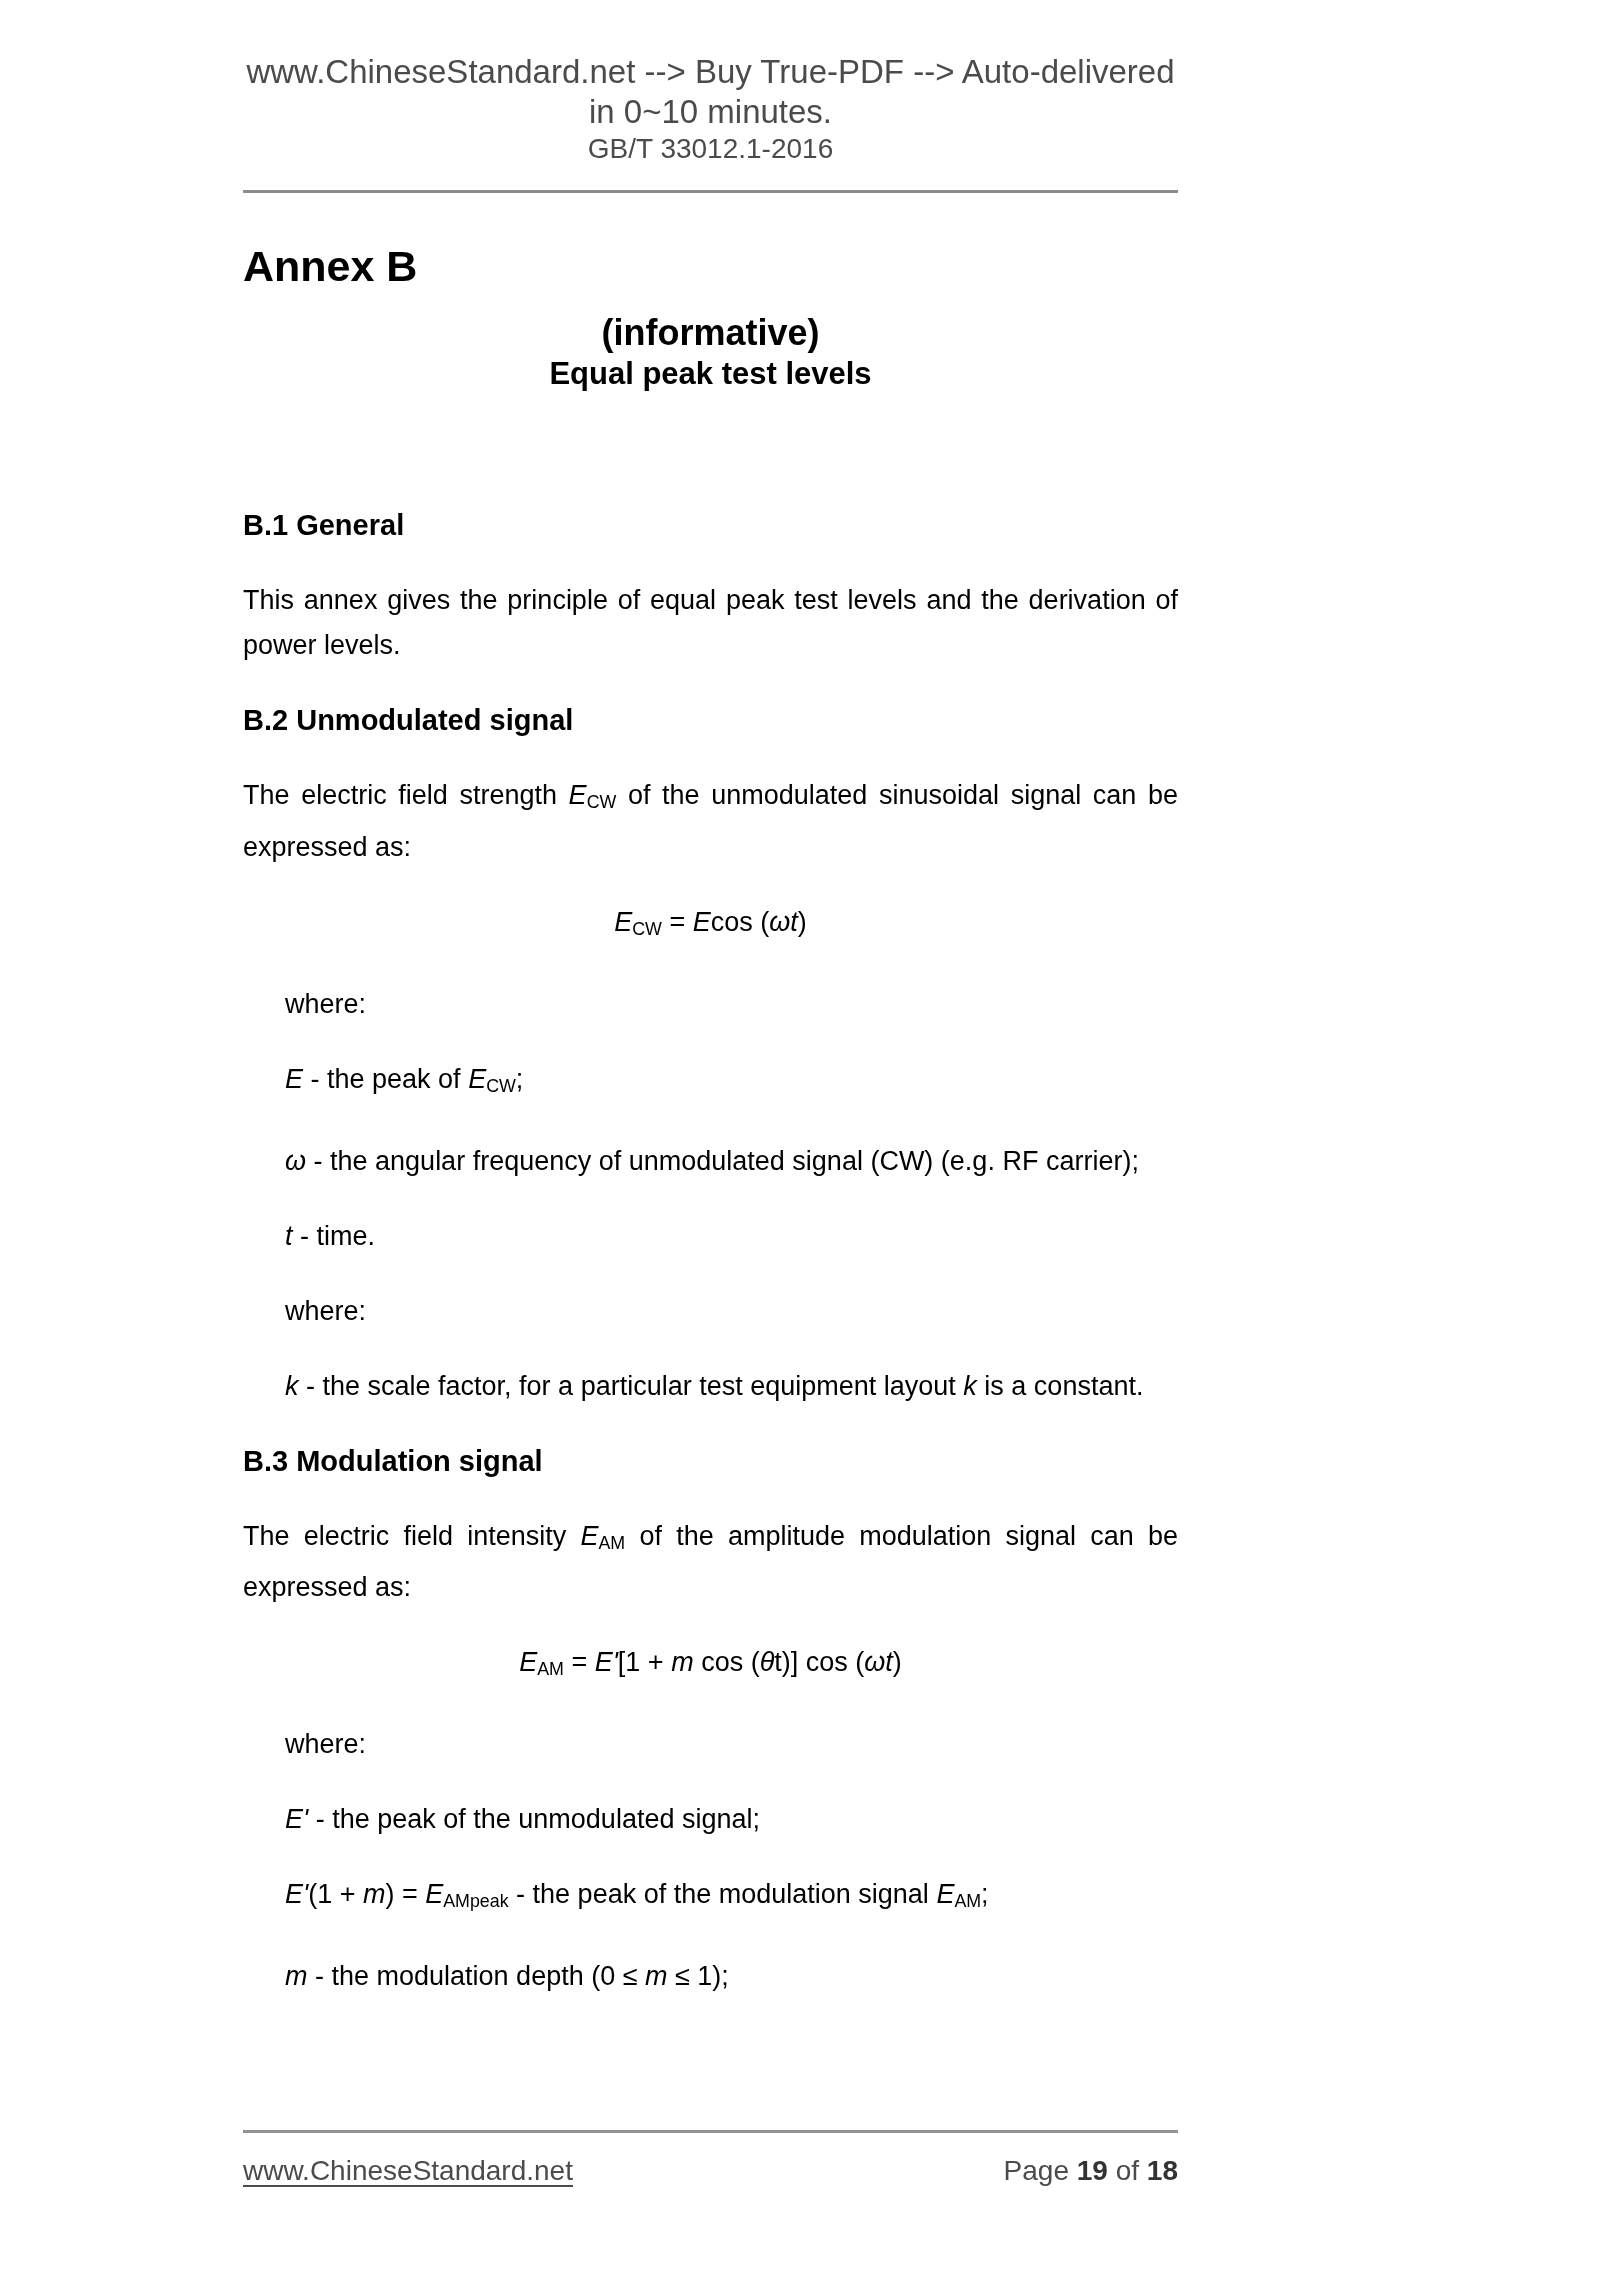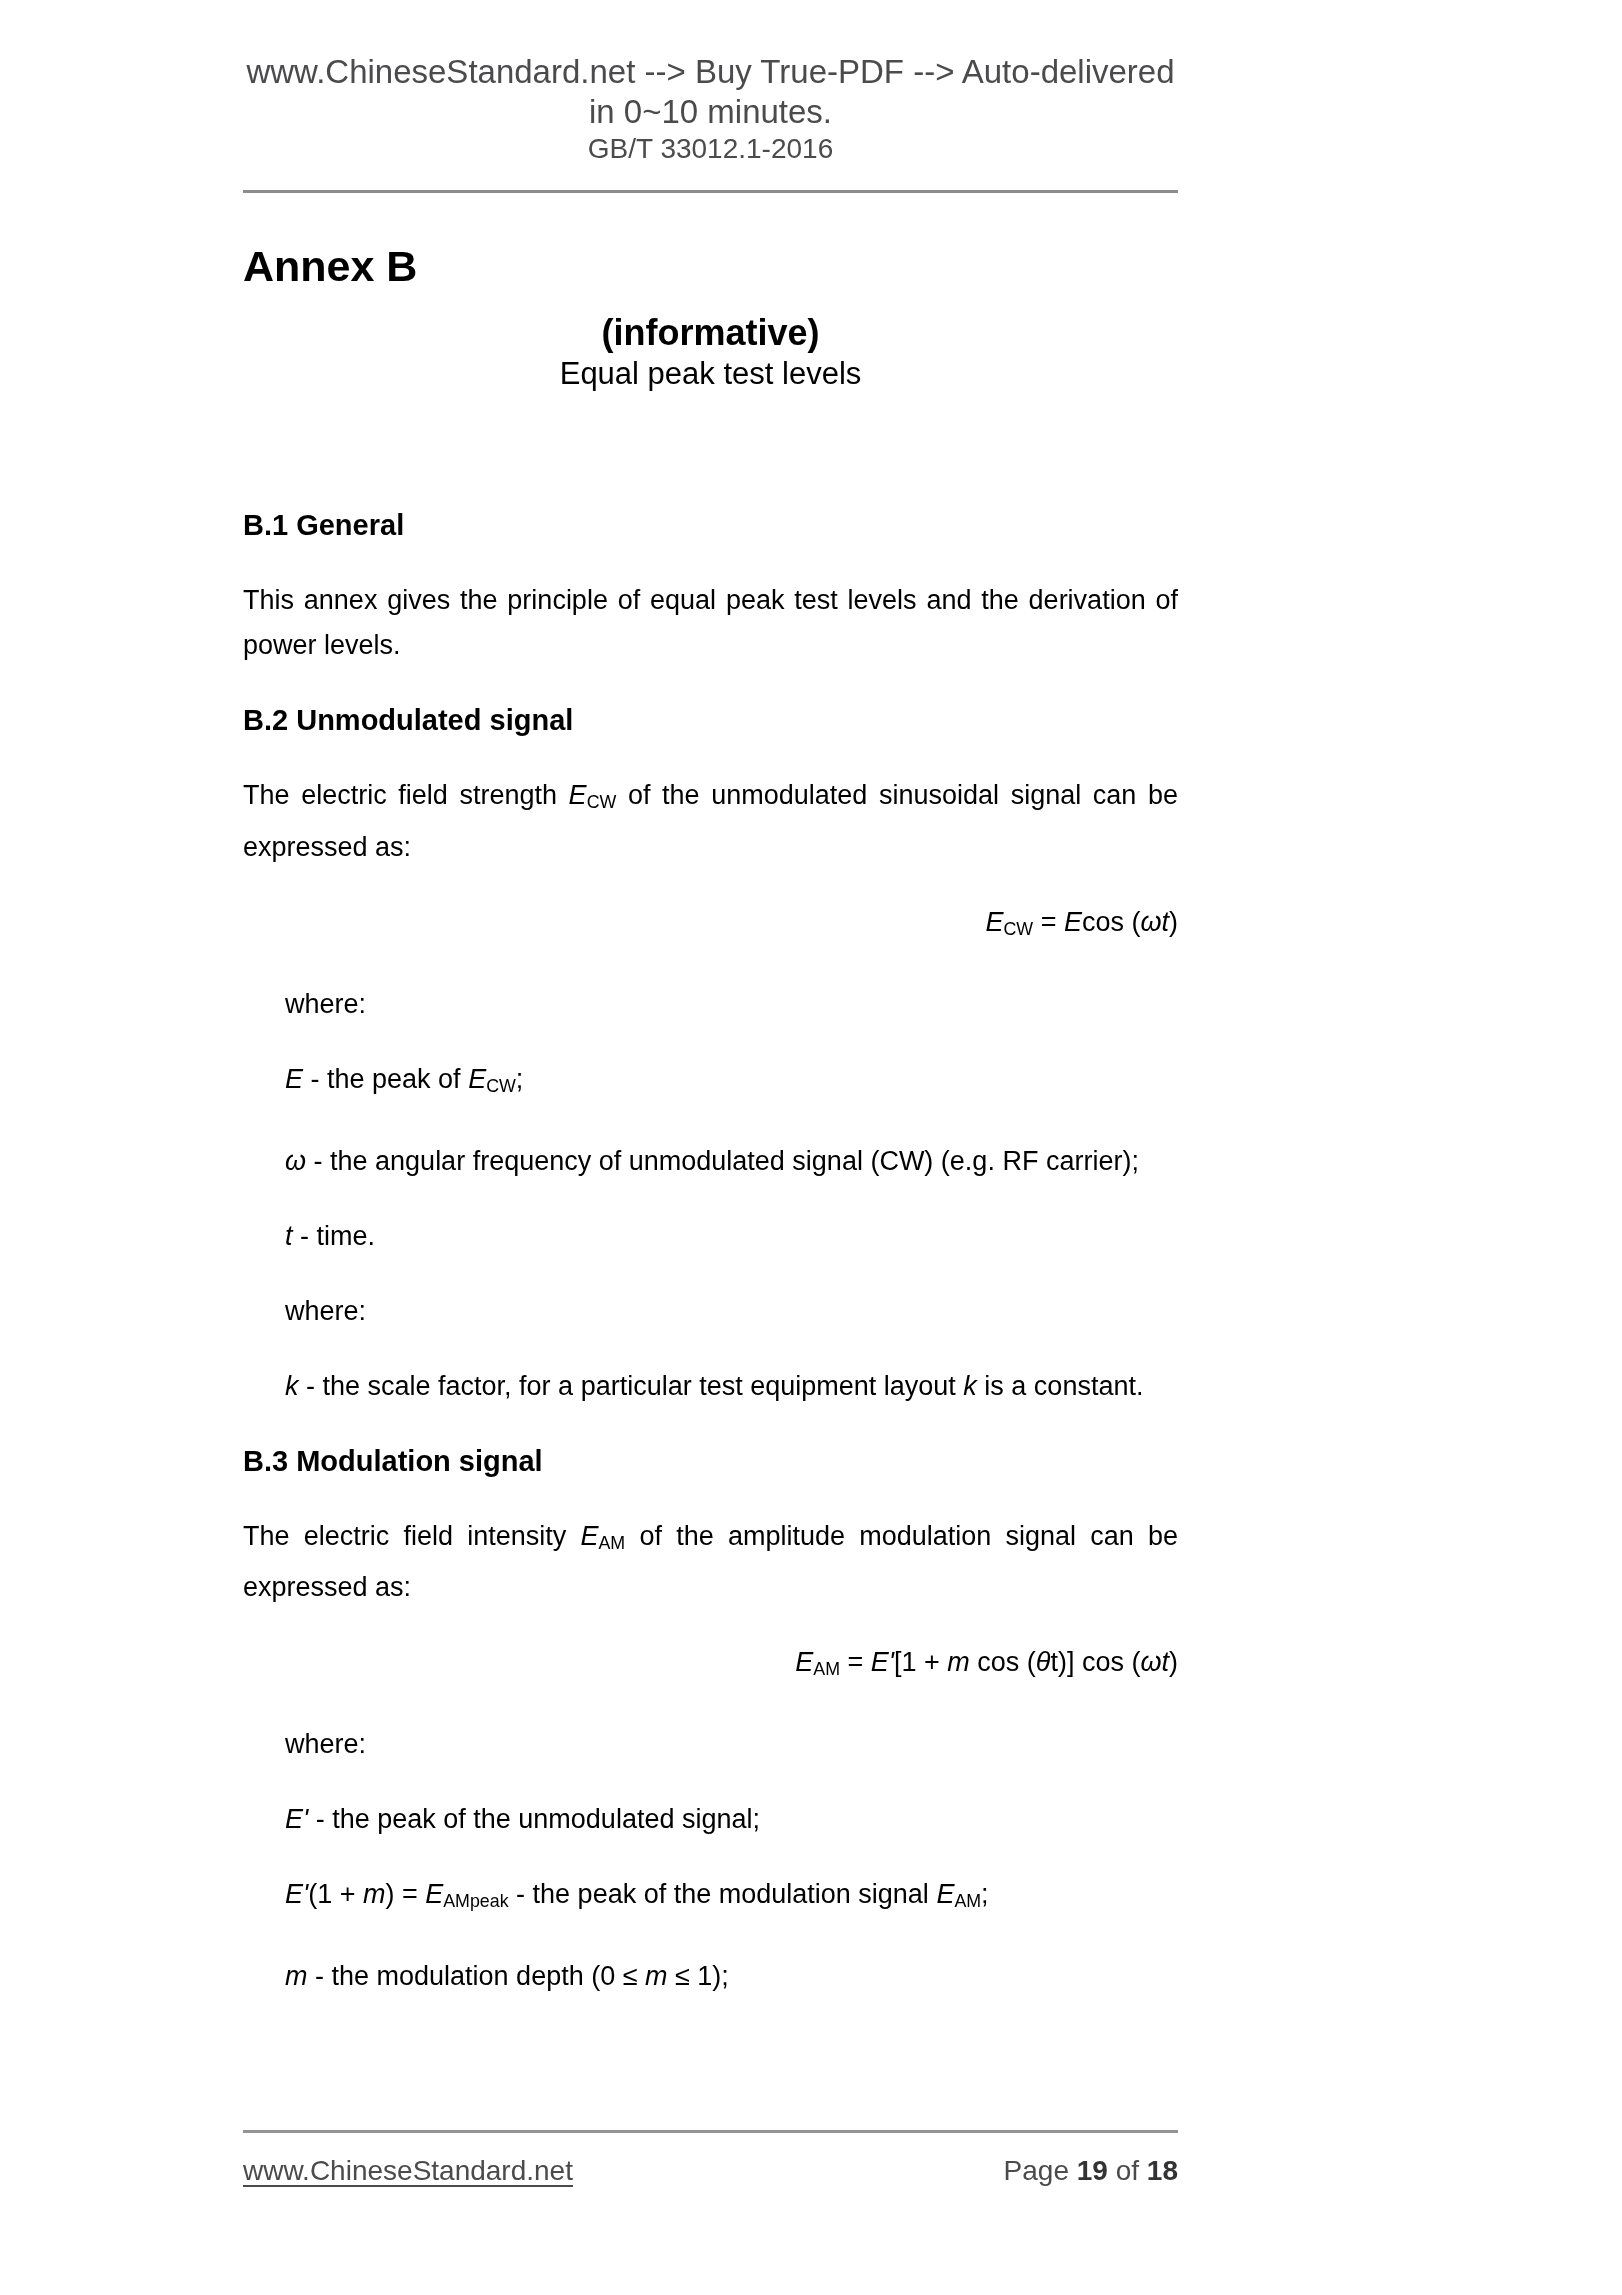--- a/index.html
+++ b/index.html
@@ -49,41 +49,41 @@
     text-align: center;
     font-size: 36px;
     line-height: 38px;
     font-weight: bold;
   }
   .annex-subject {
     margin-top: 3.3px;
     text-align: center;
     font-size: 31px;
     line-height: 38px;
-    font-weight: normal;
+    font-weight: bold;
   }
   
   .sec-heading {
     margin-top: 30px;
     font-size: 29px;
     line-height: 45px;
     font-weight: bold;
   }
   .sec-heading.first { margin-top: 110px; }
   .para {
     margin-top: 30px;
     font-size: 27px;
     line-height: 45px;
     text-align: justify;
   }
   .formula {
     margin-top: 30px;
     font-size: 27px;
     line-height: 45px;
-    text-align: right;
+    text-align: center;
   }
   .indented {
     margin-top: 30px;
     font-size: 27px;
     line-height: 45px;
     padding-left: 42px;
   }
   .it  { font-style: italic; }
   .bd  { font-weight: bold; }
   .sub { font-size: 0.66em; vertical-align: -0.22em; }

